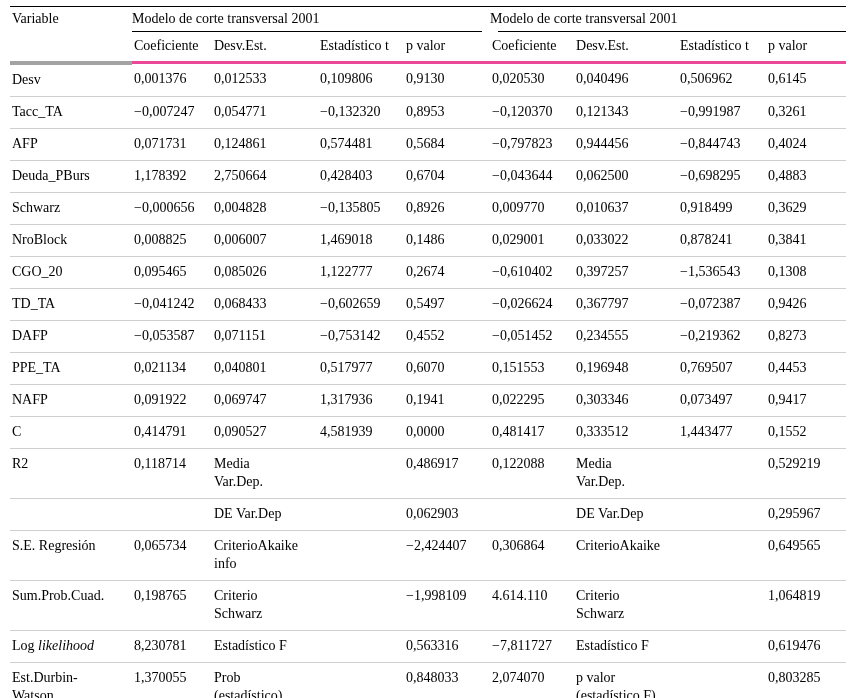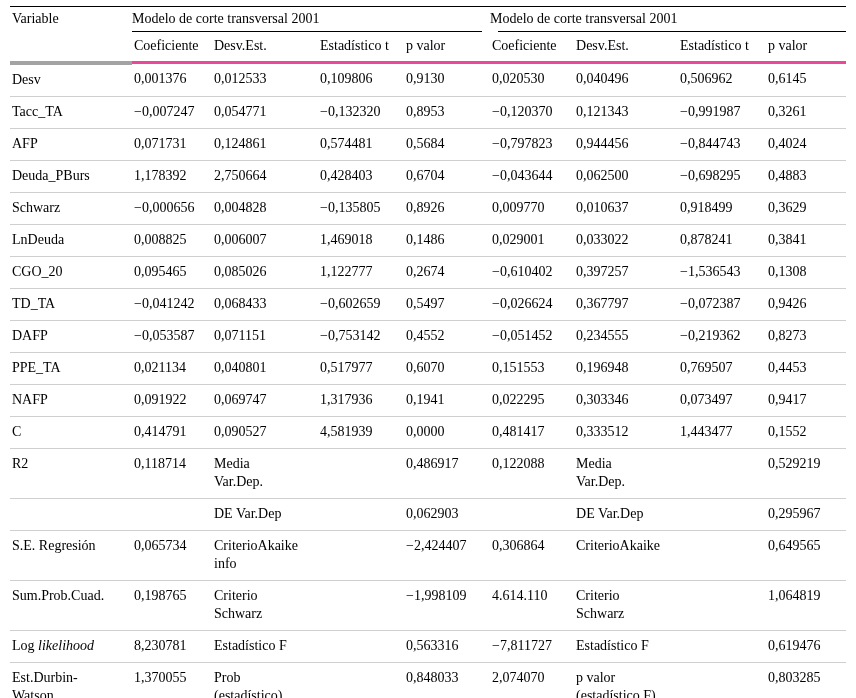--- a/index.html
+++ b/index.html
@@ -140,21 +140,21 @@
           <td>−0,000656</td>
           <td>0,004828</td>
           <td>−0,135805</td>
           <td>0,8926</td>
           <td>0,009770</td>
           <td>0,010637</td>
           <td>0,918499</td>
           <td>0,3629</td>
         </tr>
         <tr>
-          <td>LnDeuda</td>
+          <td>NroBlock</td>
           <td>0,008825</td>
           <td>0,006007</td>
           <td>1,469018</td>
           <td>0,1486</td>
           <td>0,029001</td>
           <td>0,033022</td>
           <td>0,878241</td>
           <td>0,3841</td>
         </tr>
         <tr>

